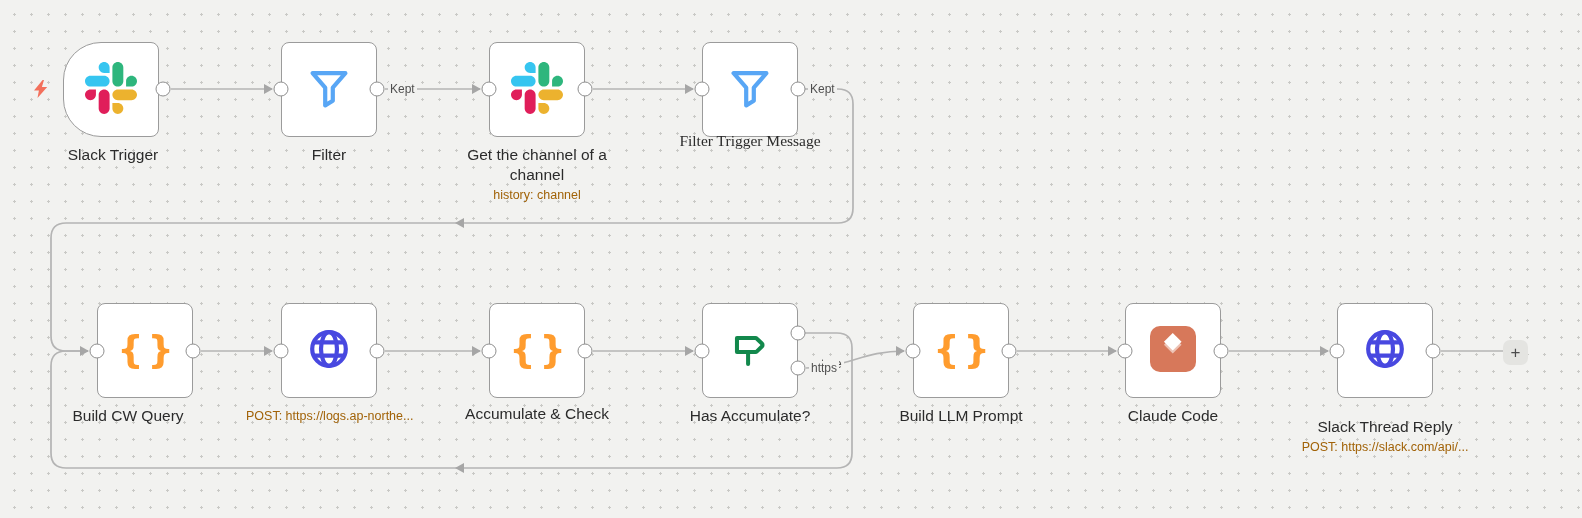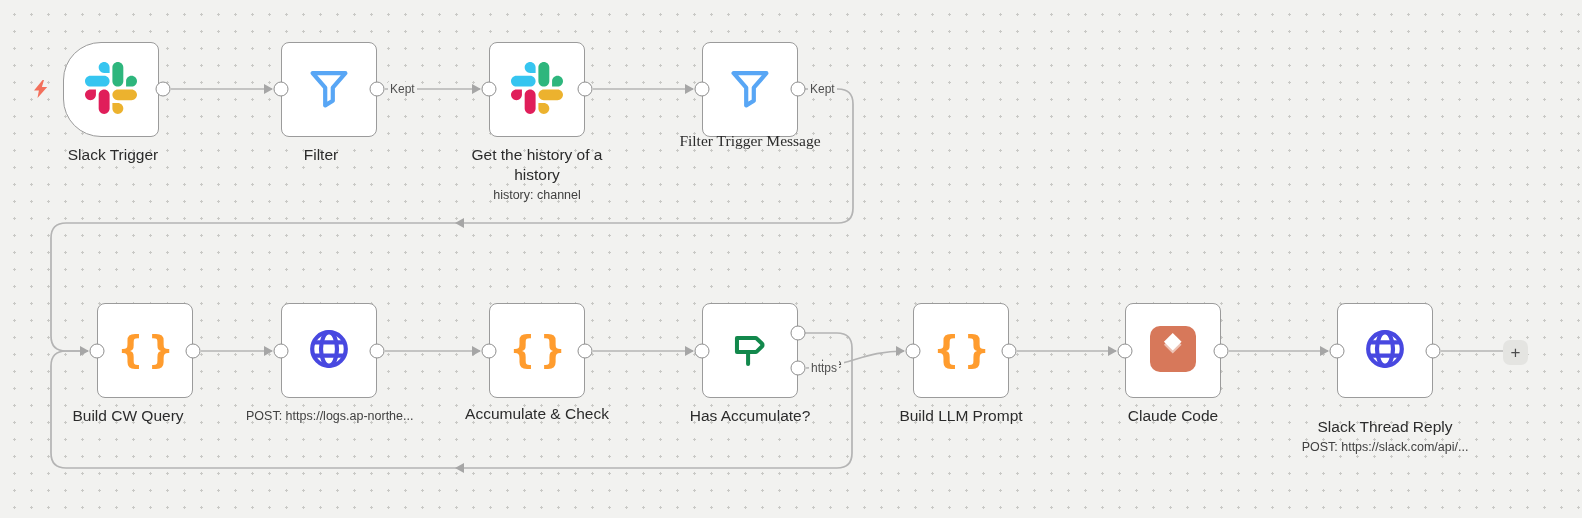--- a/index.html
+++ b/index.html
@@ -17,21 +17,21 @@
     display:flex;align-items:center;justify-content:center;box-sizing:border-box;
   }
   .node.trigger{border-radius:38px 8px 8px 38px;}
   .port{
     position:absolute;width:15px;height:15px;border-radius:50%;
     background:#ffffff;border:1.6px solid #8f8f8f;z-index:3;
     transform:translate(-50%,-50%);box-sizing:border-box;
   }
   .labelwrap{position:absolute;z-index:2;text-align:center;transform:translateX(-50%);}
   .title{font-size:15.5px;font-weight:500;color:#2b2b2b;line-height:1.3;}
-  .subtitle{font-size:12.5px;color:#404040;margin-top:3px;white-space:nowrap;}
+  .subtitle{font-size:12.5px;color:#a16207;margin-top:3px;white-space:nowrap;}
   .portlabel{
     position:absolute;z-index:2;font-size:12px;color:#4f4f4f;
     background:#f2f2f0;padding:0 2px;transform:translateY(-50%);line-height:14px;
   }
   .braces{color:#ff9c2e;font-size:37px;font-weight:600;letter-spacing:4px;padding-left:5px;font-family:"DejaVu Sans",sans-serif;}
   .addbtn{
     position:absolute;left:1503px;top:340px;width:25px;height:25px;z-index:2;
     background:#e4e4e1;border-radius:7px;display:flex;align-items:center;justify-content:center;
     font-size:17px;color:#4c4c4c;cursor:pointer;
   }
@@ -181,25 +181,25 @@
 <div class="port" style="left:1433px;top:351px;"></div>
 
 <span class="portlabel" style="left:388px;top:89px;">Kept</span>
 <span class="portlabel" style="left:808px;top:89px;">Kept</span>
 <span class="portlabel" style="left:819px;top:333px;margin-top:31px;">true</span>
 <span class="portlabel" style="left:809px;top:368px;">https</span>
 
 <div class="labelwrap" style="left:113px;top:145px;width:240px;">
   <div class="title">Slack Trigger</div>
 </div>
-<div class="labelwrap" style="left:321px;top:145px;width:240px;">
+<div class="labelwrap" style="left:329px;top:145px;width:240px;">
   <div class="title">Filter</div>
 </div>
 <div class="labelwrap" style="left:537px;top:145px;width:166px;">
-  <div class="title">Get the history of a history</div>
+  <div class="title">Get the channel of a channel</div>
   <div class="subtitle">history: channel</div>
 </div>
 <div class="labelwrap" style="left:750px;top:131px;width:240px;font-family:Liberation Serif, serif;">
   <div class="title">Filter Trigger Message</div>
 </div>
 <div class="labelwrap" style="left:128px;top:406px;width:240px;">
   <div class="title">Build CW Query</div>
 </div>
 <div class="labelwrap" style="left:329px;top:406px;width:166px;">
   <div class="subtitle">POST: https://logs.ap-northe...</div>

